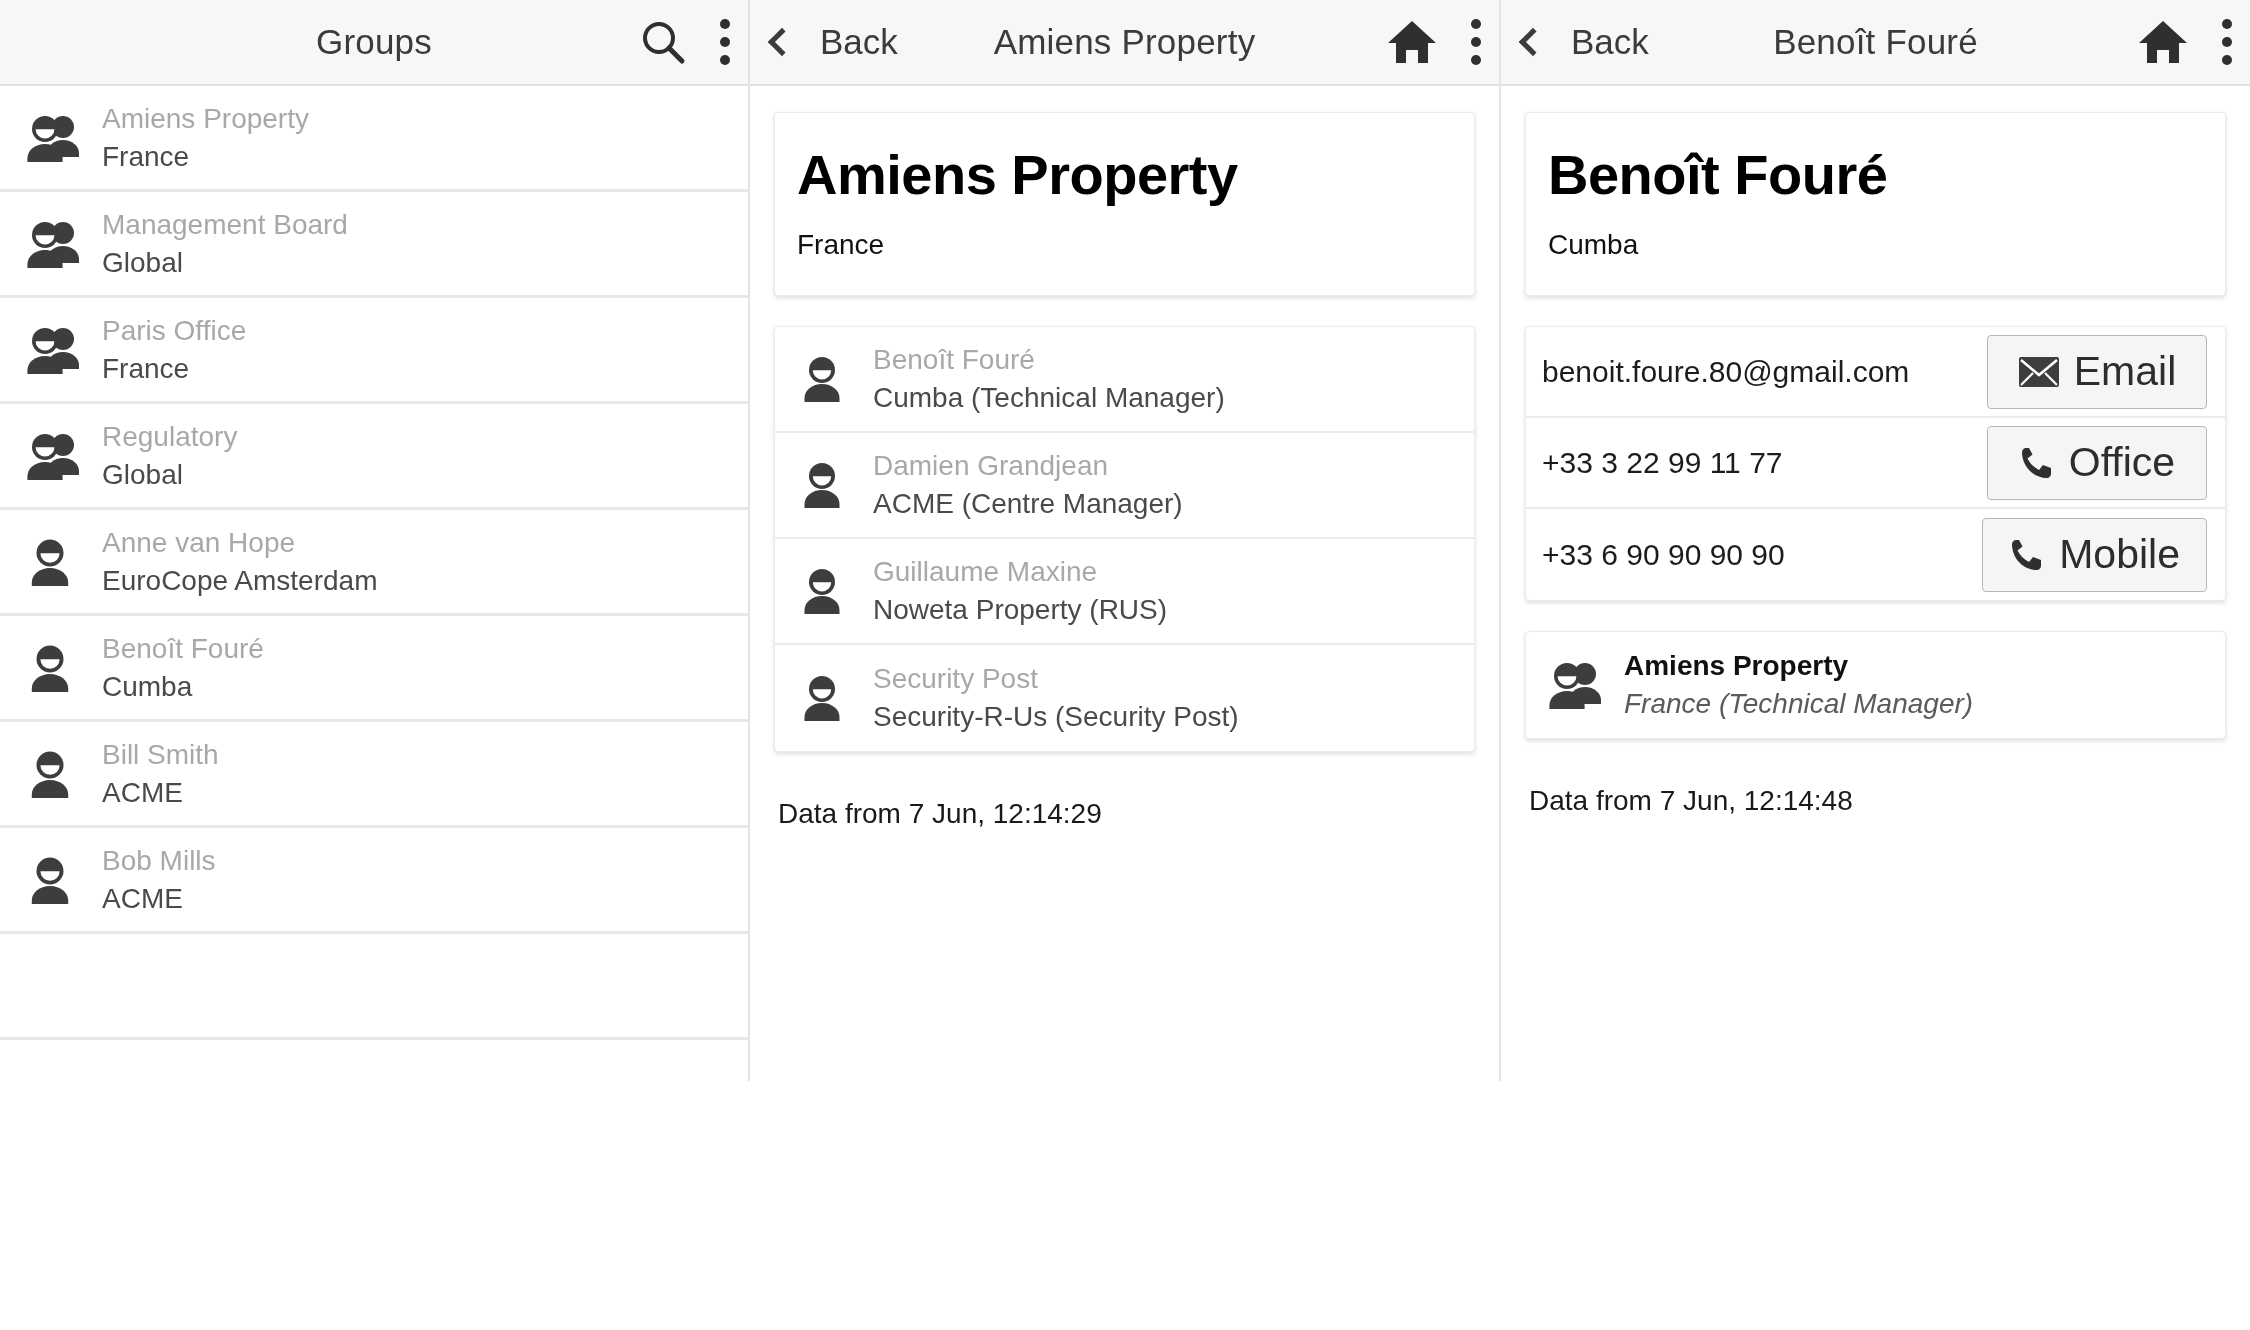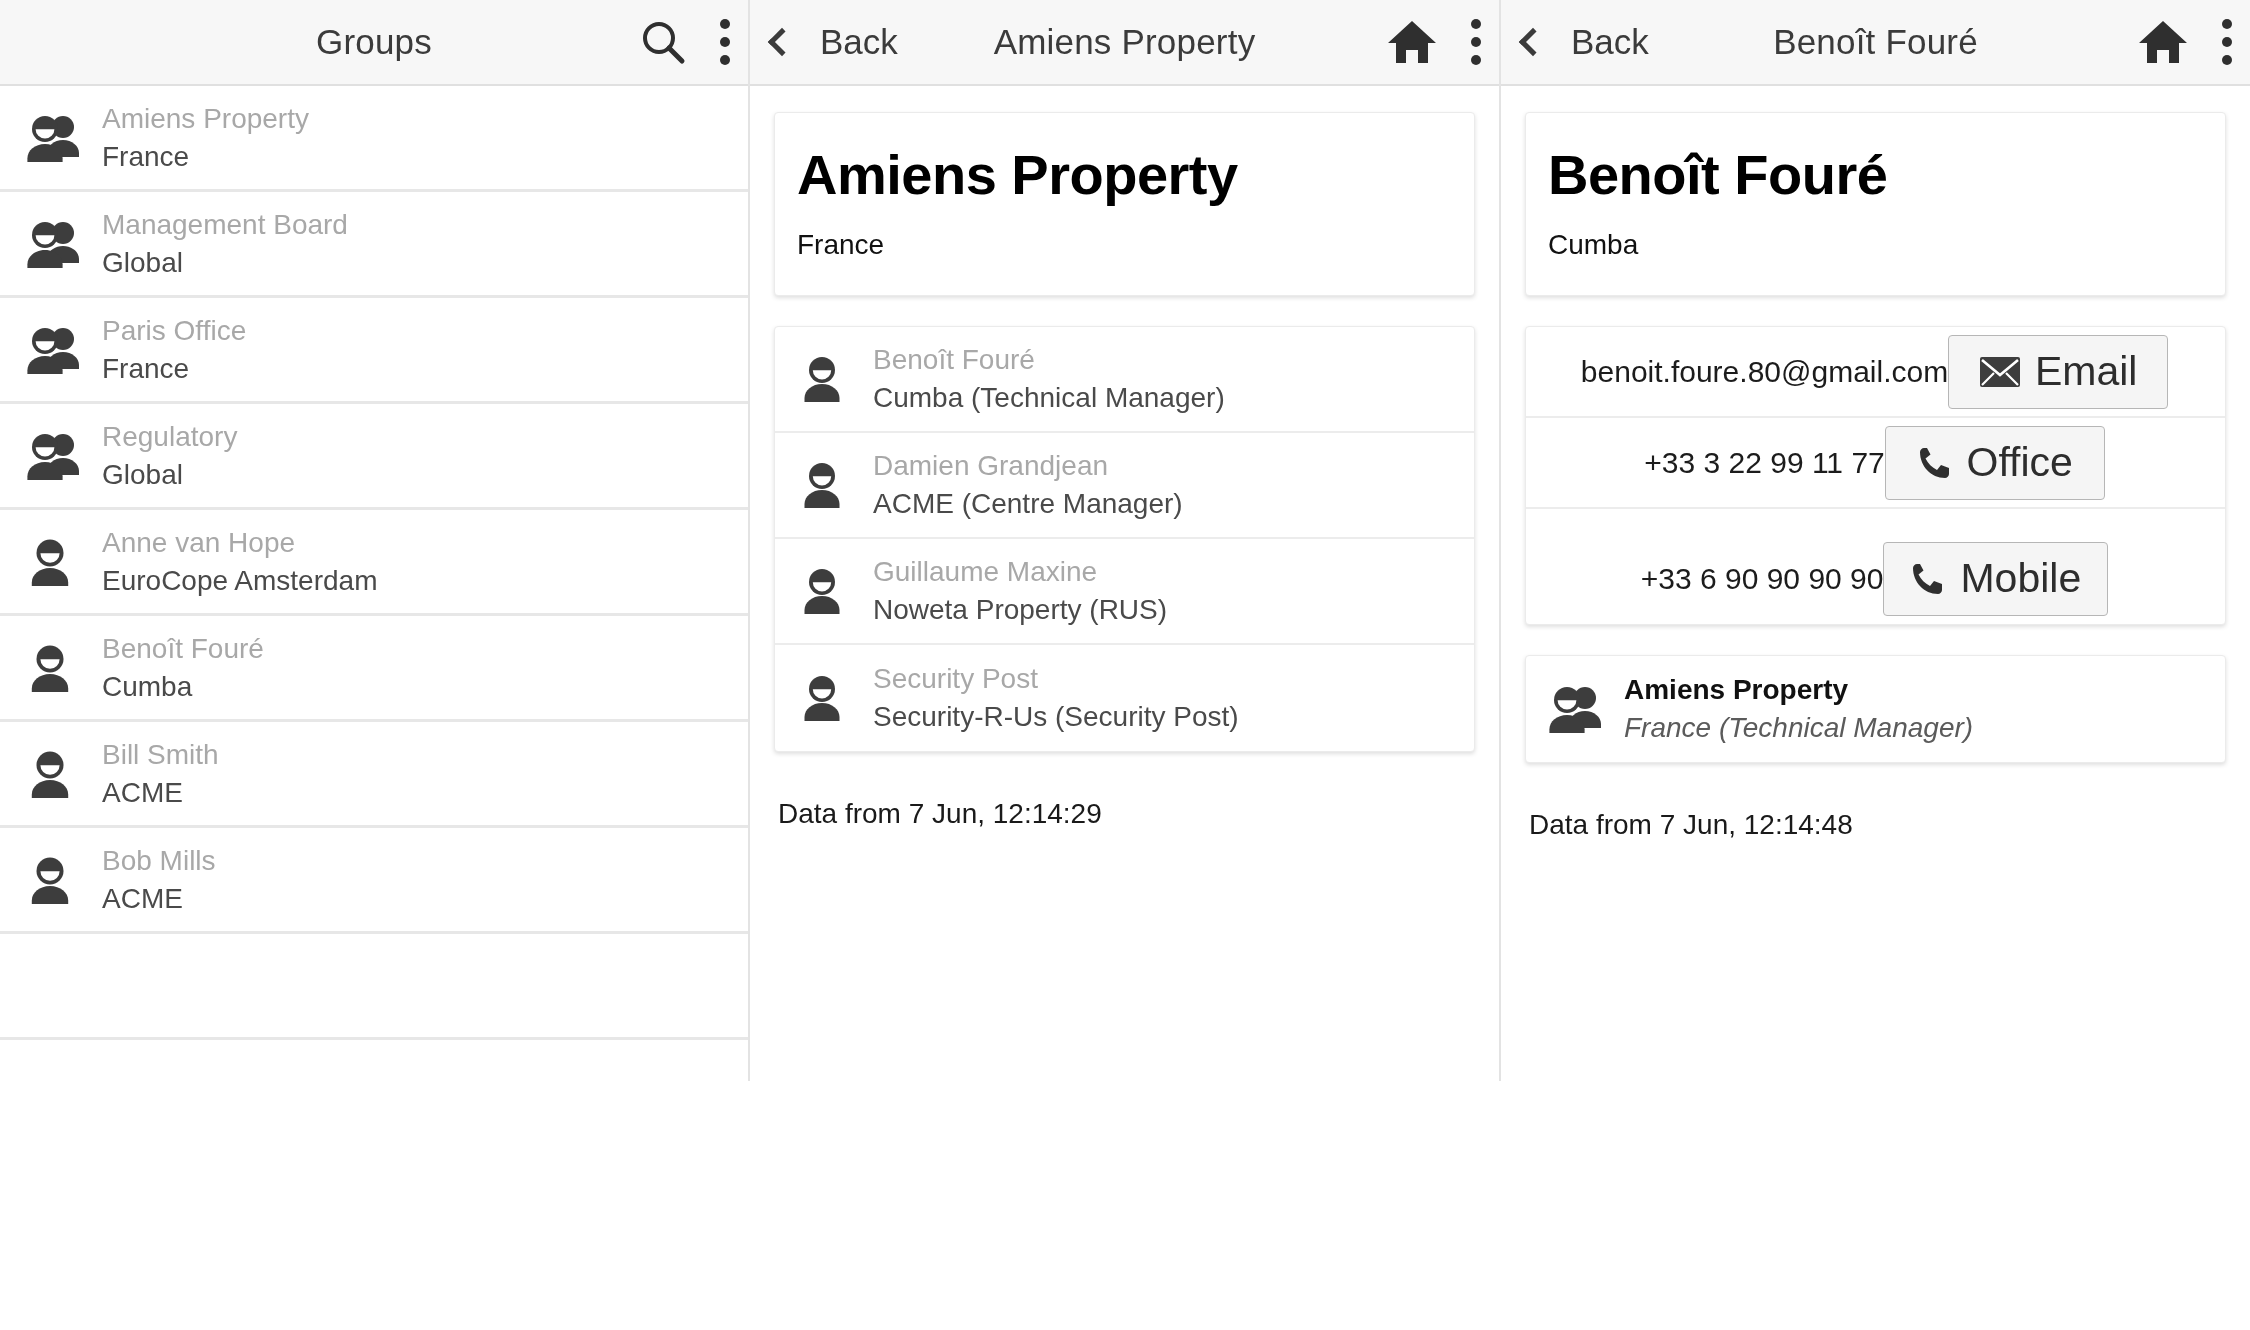--- a/index.html
+++ b/index.html
@@ -121,26 +121,26 @@
   .card-row .list-text { margin-left: 18px; }
 
   
   .group-row .row-title { color: #111; font-weight: bold; }
   .group-row .row-sub { color: #5b5b5b; font-style: italic; }
 
   
   .contact-row {
     display: flex;
     align-items: center;
-    justify-content: center;
+    justify-content: space-between;
     height: 91px;
     padding: 0 18px 0 16px;
     border-bottom: 2px solid #ececec;
   }
-  .contact-row:last-child { border-bottom: none; margin-top: 24px; }
+  .contact-row:last-child { border-bottom: none; }
   .contact-value { font-size: 30px; color: #1c1c1c; }
   .action-btn {
     display: inline-flex;
     align-items: center;
     gap: 14px;
     background: #f5f5f5;
     border: 1px solid #b6b6b6;
     border-radius: 4px;
     padding: 0 26px;
     height: 74px;

